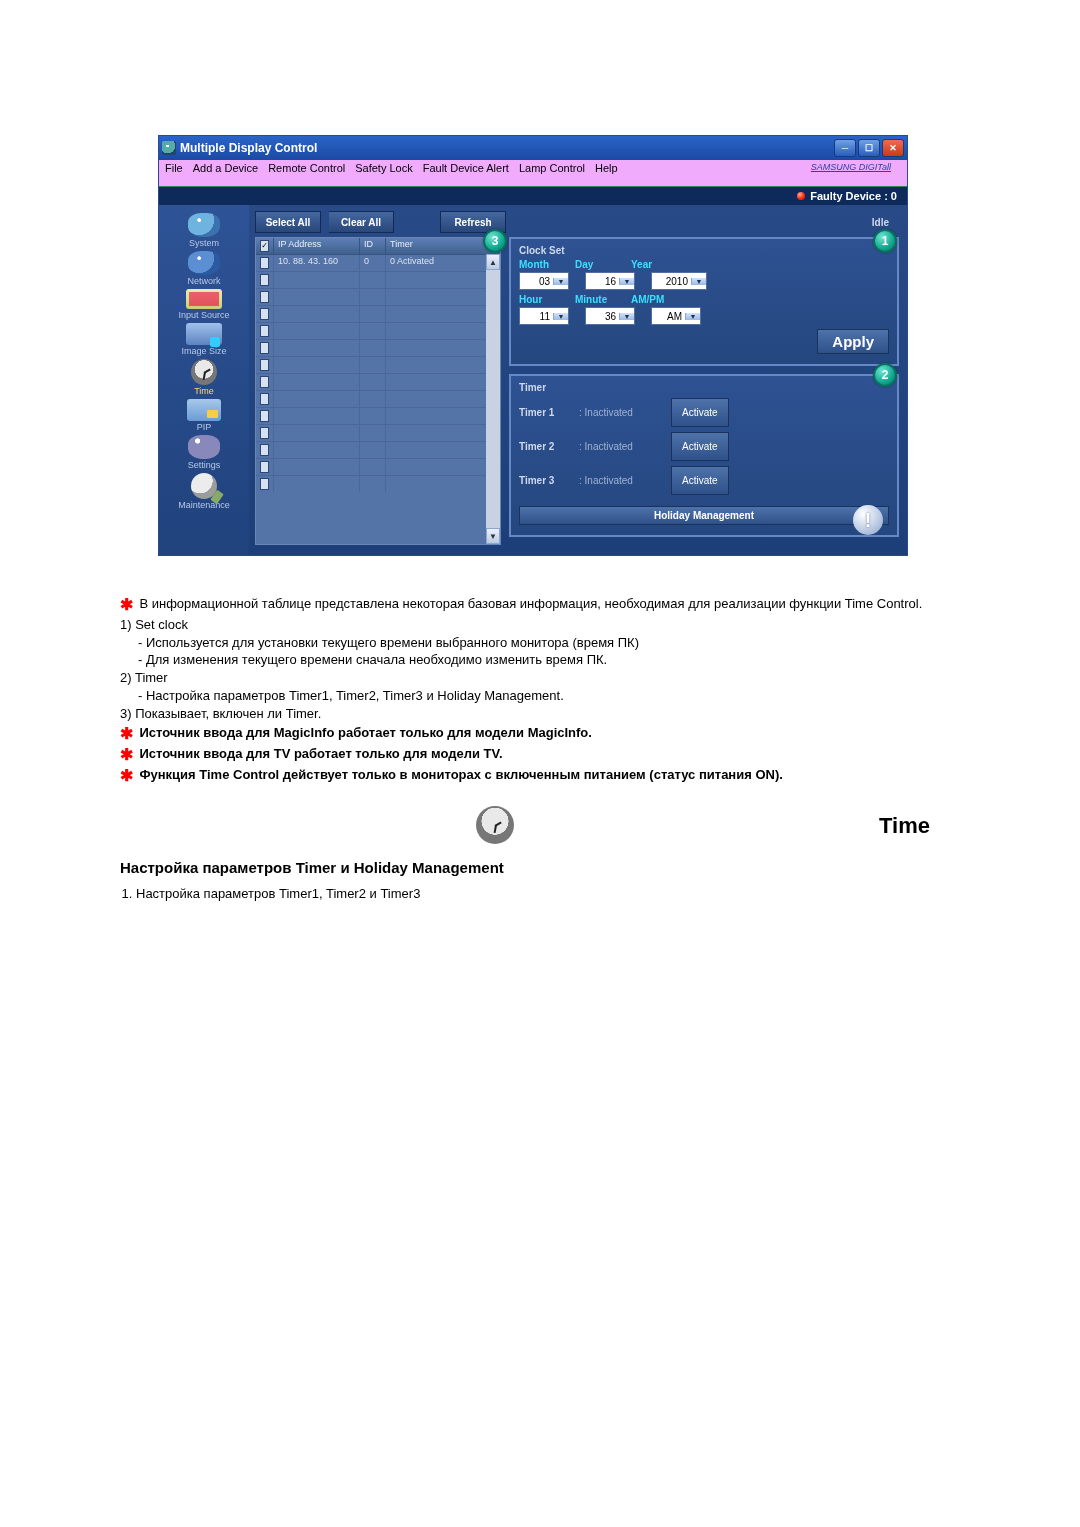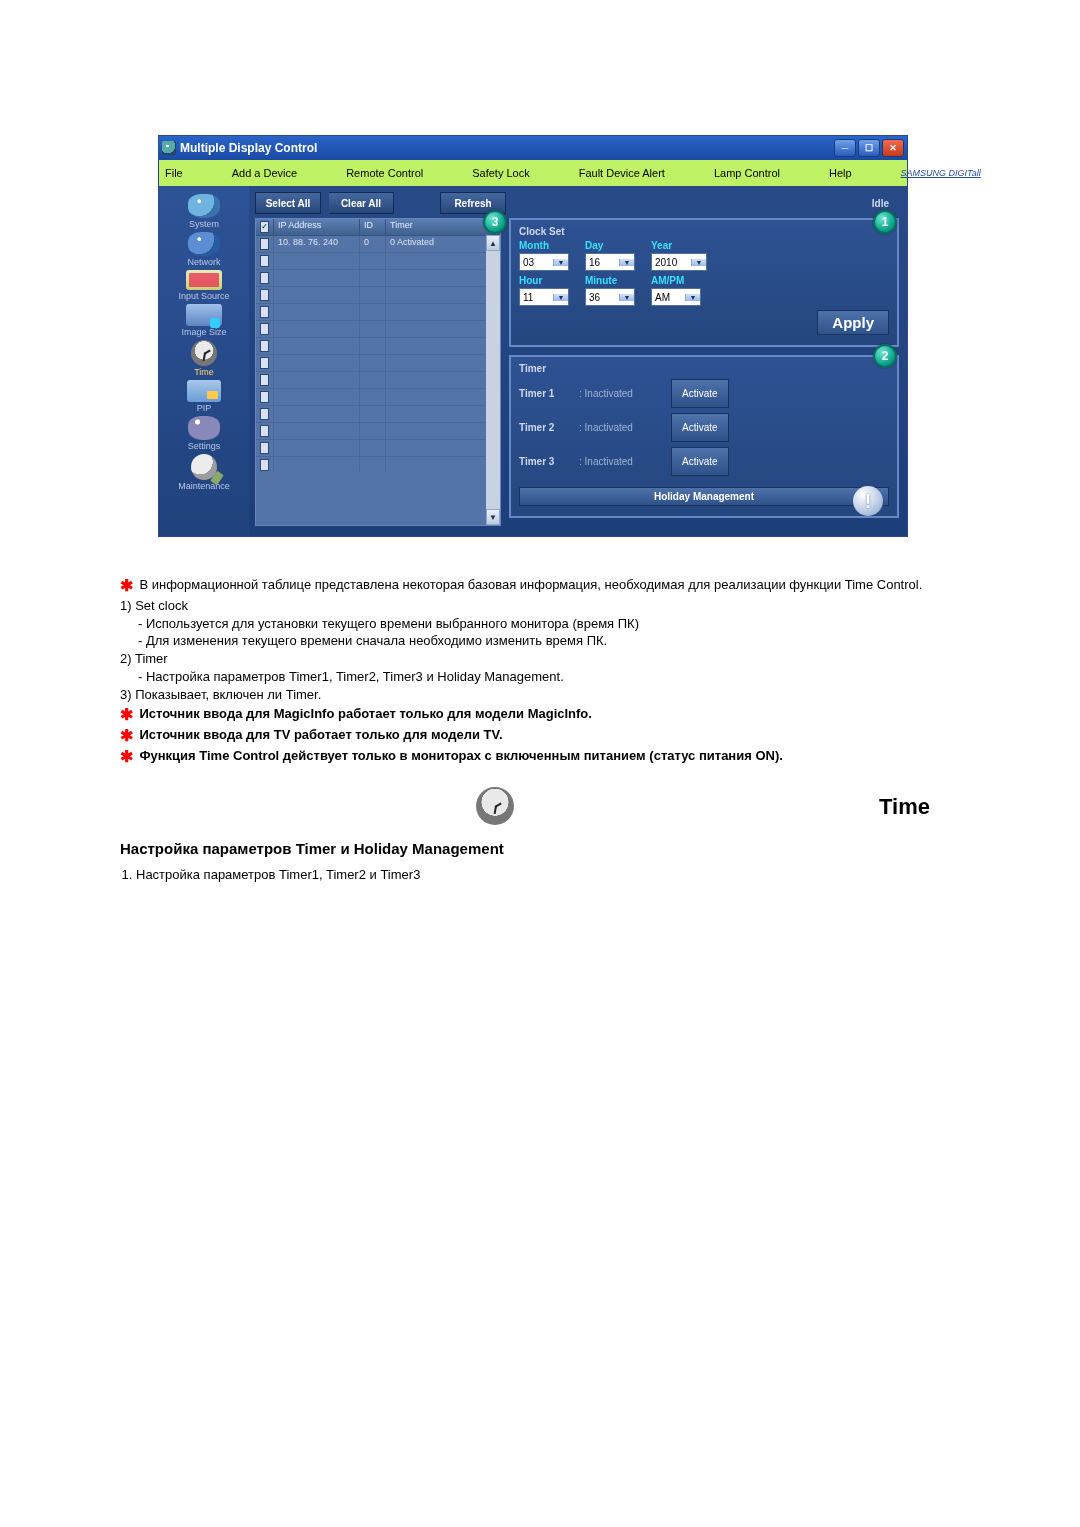--- a/index.html
+++ b/index.html
@@ -47,28 +47,27 @@
   .win-btn {
     width: 20px; height: 16px;
     background: linear-gradient(#6fa1e8,#2a5cbf);
     border: 1px solid #1a3b7a;
     border-radius: 3px;
     display:flex; align-items:center; justify-content:center;
     font-weight: bold; color:#fff; font-size:9px;
   }
   .win-btn.close { background: linear-gradient(#f26b4e,#c83a1c); }
   .menubar {
-    background: #bef264;
+    background: #f0abfc;
     color:#000;
     display:flex;
     padding: 2px 6px;
     font-size: 11px;
-    align-items:center;
+    align-items:flex-start;
     height: 22px;
-    gap: 39px;
   }
   .menubar span { margin-right: 10px; white-space:nowrap; }
   .menubar .samsung { margin-left:auto; color:#2548a6; font-style:italic; font-size:9px; text-decoration: underline;}
   .faulty-bar {
     background: #0d2a5a;
     height: 18px;
     display:flex; align-items:center; justify-content:flex-end;
     padding: 0 10px;
     border-top:1px solid #385;
   }
@@ -138,23 +137,23 @@
   .sb-arrow { height:14px; background:linear-gradient(#eef,#bcd); display:flex;align-items:center;justify-content:center; font-size:8px; color:#234; border:1px solid #8aa7cf;}
   .sb-track { flex:1; }
   .right-col { flex:1; display:flex; flex-direction:column; gap:8px; }
   .panel {
     border: 2px solid #6688c4;
     background: linear-gradient(#2e5292,#24477f);
     padding: 6px 8px 10px;
     position:relative;
   }
   .panel-title { color:#cfd8ee; font-size:10px; font-weight:bold; margin-bottom:3px;}
-  .label-row { display:flex; gap:16px; }
+  .label-row { display:flex; gap:6px; }
   .lbl { color:#3ae0ff; font-size:10px; font-weight:bold; width:50px;}
-  .select-row { display:flex; gap:16px; margin:2px 0 4px;}
+  .select-row { display:flex; gap:16px; margin:2px 0 4px;text-align:right;}
   .sel {
     width:48px; height:16px;
     background:#fff; color:#000; font-size:10px;
     display:flex; align-items:center;
     border:1px solid #536fa0;
   }
   .sel span { padding:0 3px; flex:1; }
   .sel .arrow { width:14px; background:linear-gradient(#cfe1ff,#9cb9e3); border-left:1px solid #8ba6cd; display:flex;align-items:center;justify-content:center; font-size:7px; color:#234;}
   .apply-btn {
     margin-left:auto; display:block;
@@ -236,20 +235,24 @@
       <span>File</span>
       <span>Add a Device</span>
       <span>Remote Control</span>
       <span>Safety Lock</span>
       <span>Fault Device Alert</span>
       <span>Lamp Control</span>
       <span>Help</span>
       <span class="samsung">SAMSUNG DIGITall</span>
     </div>
 
+    <div class="faulty-bar">
+      <span class="dot"></span>
+      <span>Faulty Device : 0</span>
+    </div>
 
     <div class="app-body">
       <div class="sidebar">
         <div class="sb-item"><div class="sb-icon globe"></div><span>System</span></div>
         <div class="sb-item"><div class="sb-icon net"></div><span>Network</span></div>
         <div class="sb-item"><div class="sb-icon src"></div><span>Input Source</span></div>
         <div class="sb-item"><div class="sb-icon imgs"></div><span>Image Size</span></div>
         <div class="sb-item active"><div class="sb-icon time"></div><span>Time</span></div>
         <div class="sb-item"><div class="sb-icon pip"></div><span>PIP</span></div>
         <div class="sb-item"><div class="sb-icon set"></div><span>Settings</span></div>
@@ -277,21 +280,21 @@
                   <span class="chkbox">✓</span>
                 </div>
               <div class="th ip">IP Address</div>
               <div class="th id">ID</div>
               <div class="th timer">Timer</div>
             </div>
             <div class="trow">
               <div class="td chk">
                   <span class="chkbox"></span>
                 </div>
-              <div class="td ip">10. 88. 76. 240</div>
+              <div class="td ip">10. 88. 43. 160</div>
               <div class="td id">0</div>
               <div class="td timer">0 Activated</div>
             </div>
 
             <div class="trow">
                 <div class="td chk">
                   <span class="chkbox"></span>
                 </div>
                 <div class="td ip"></div>
                 <div class="td id"></div>

